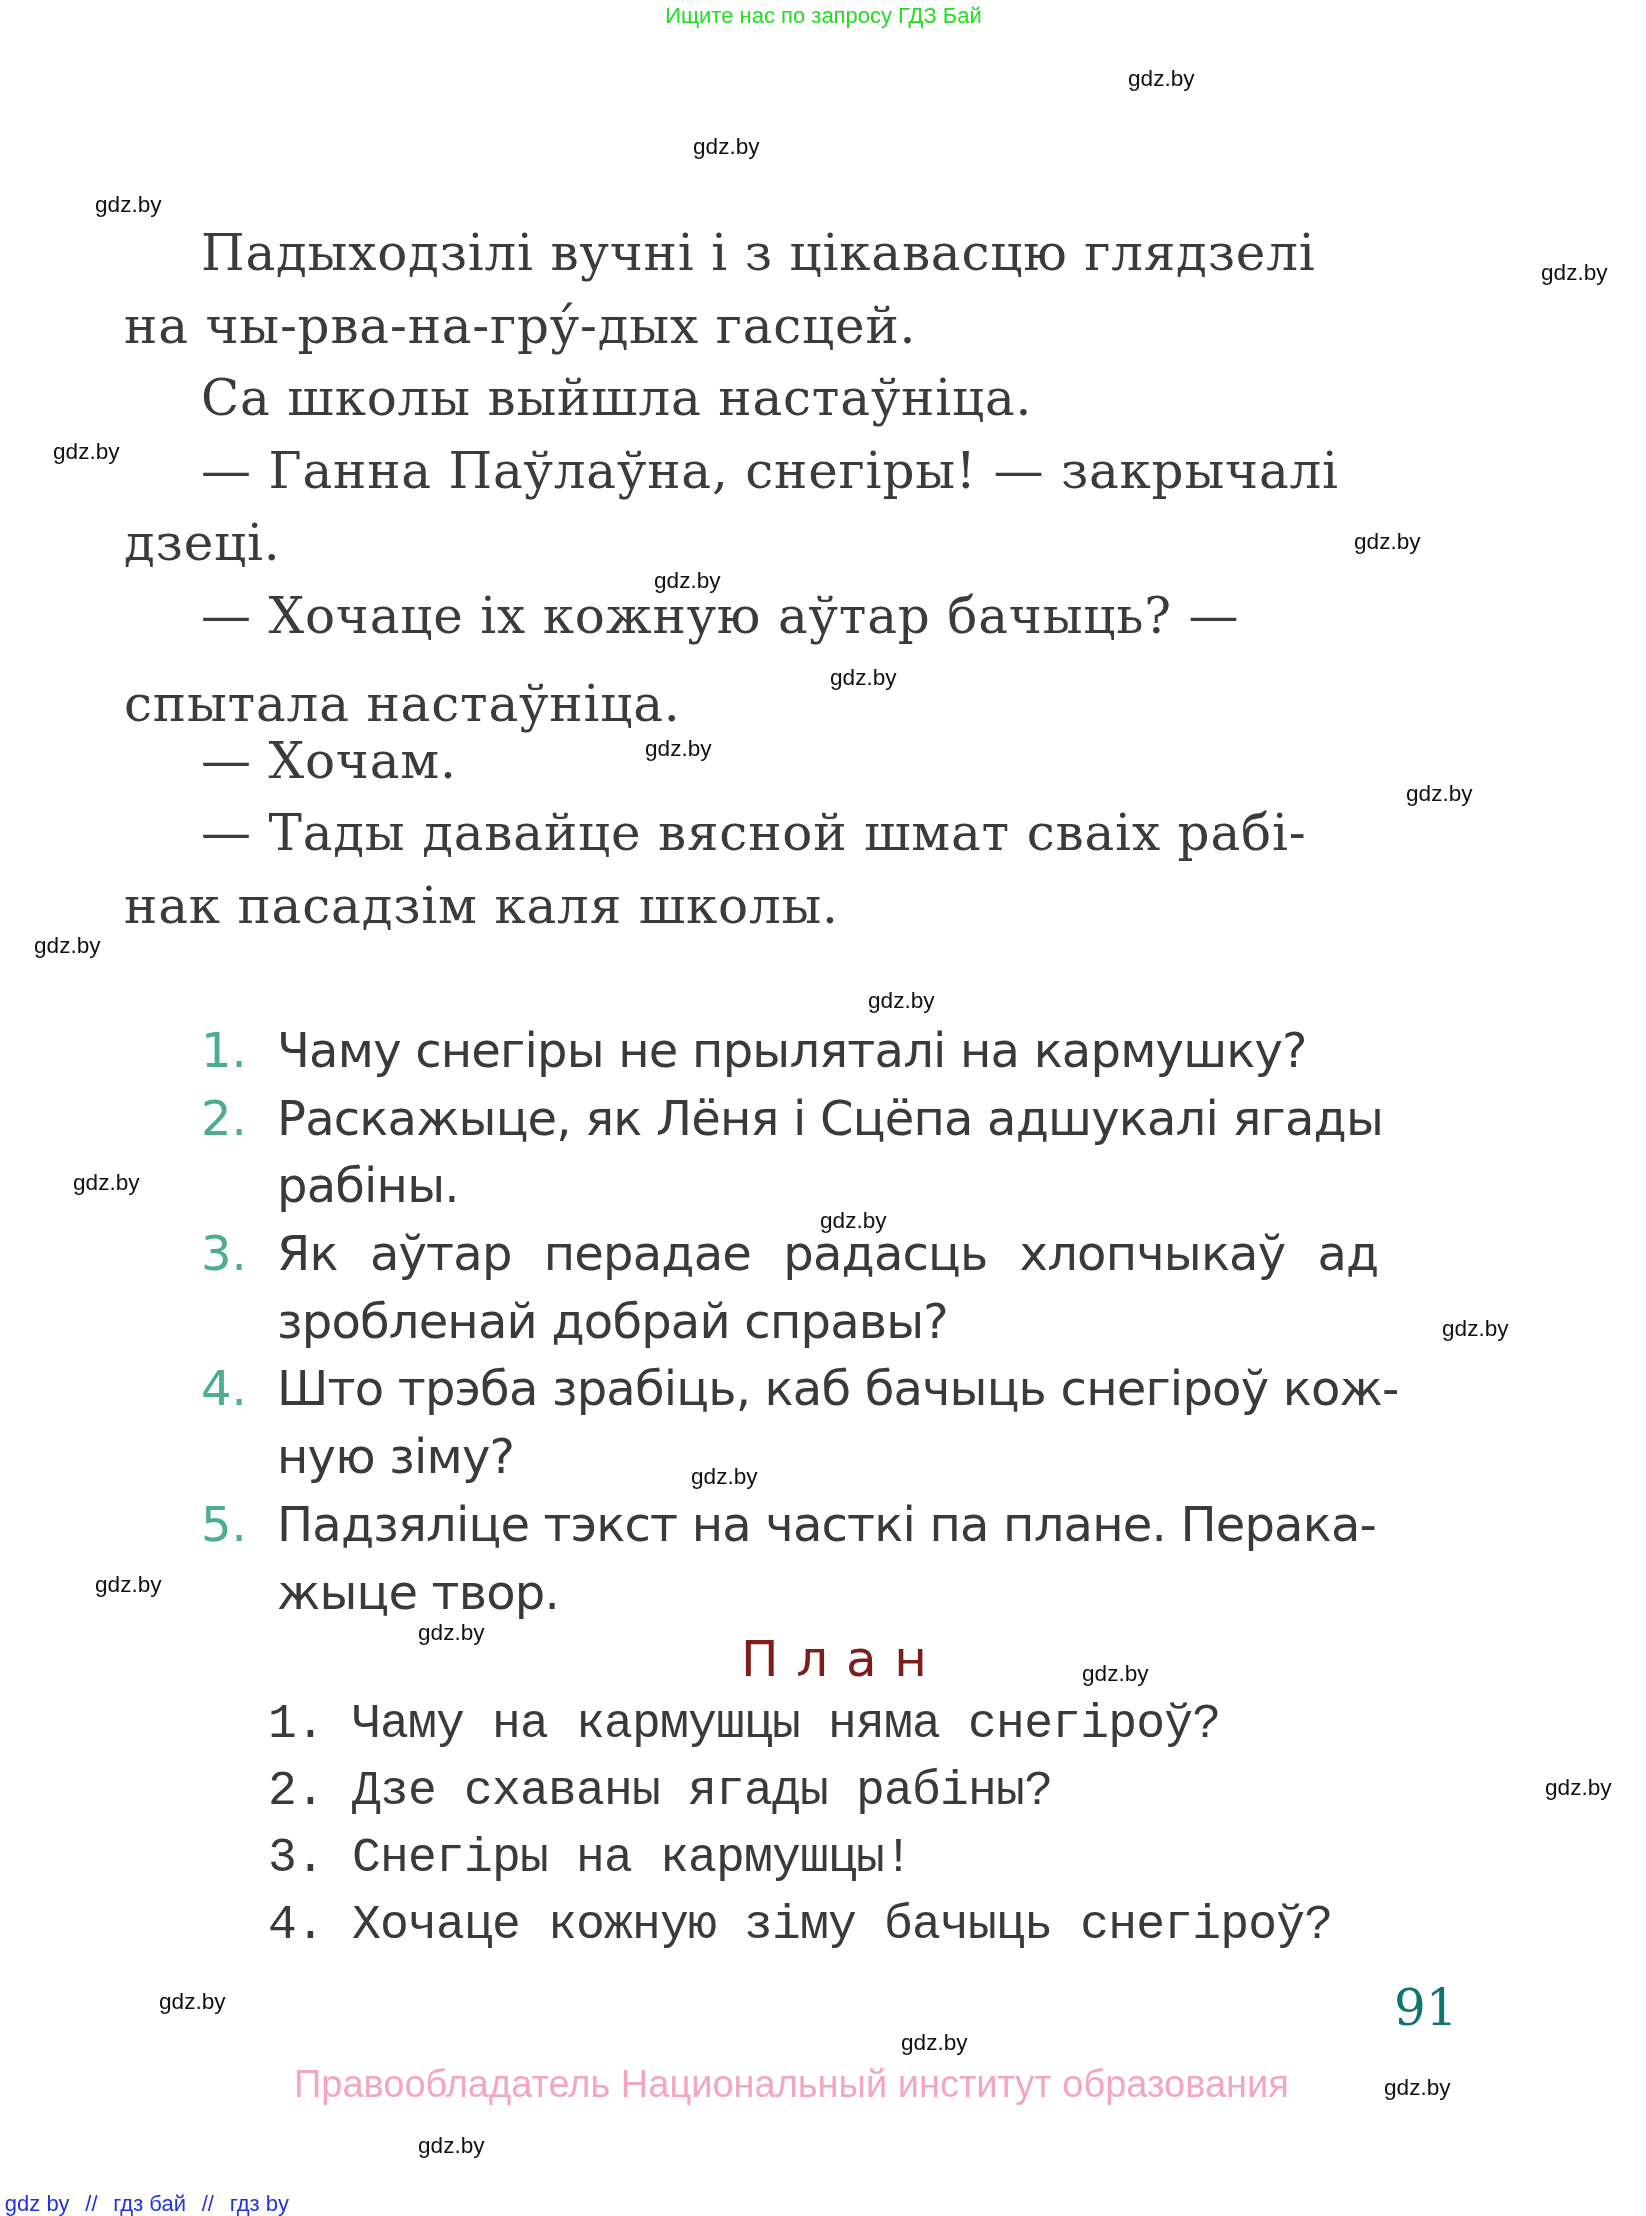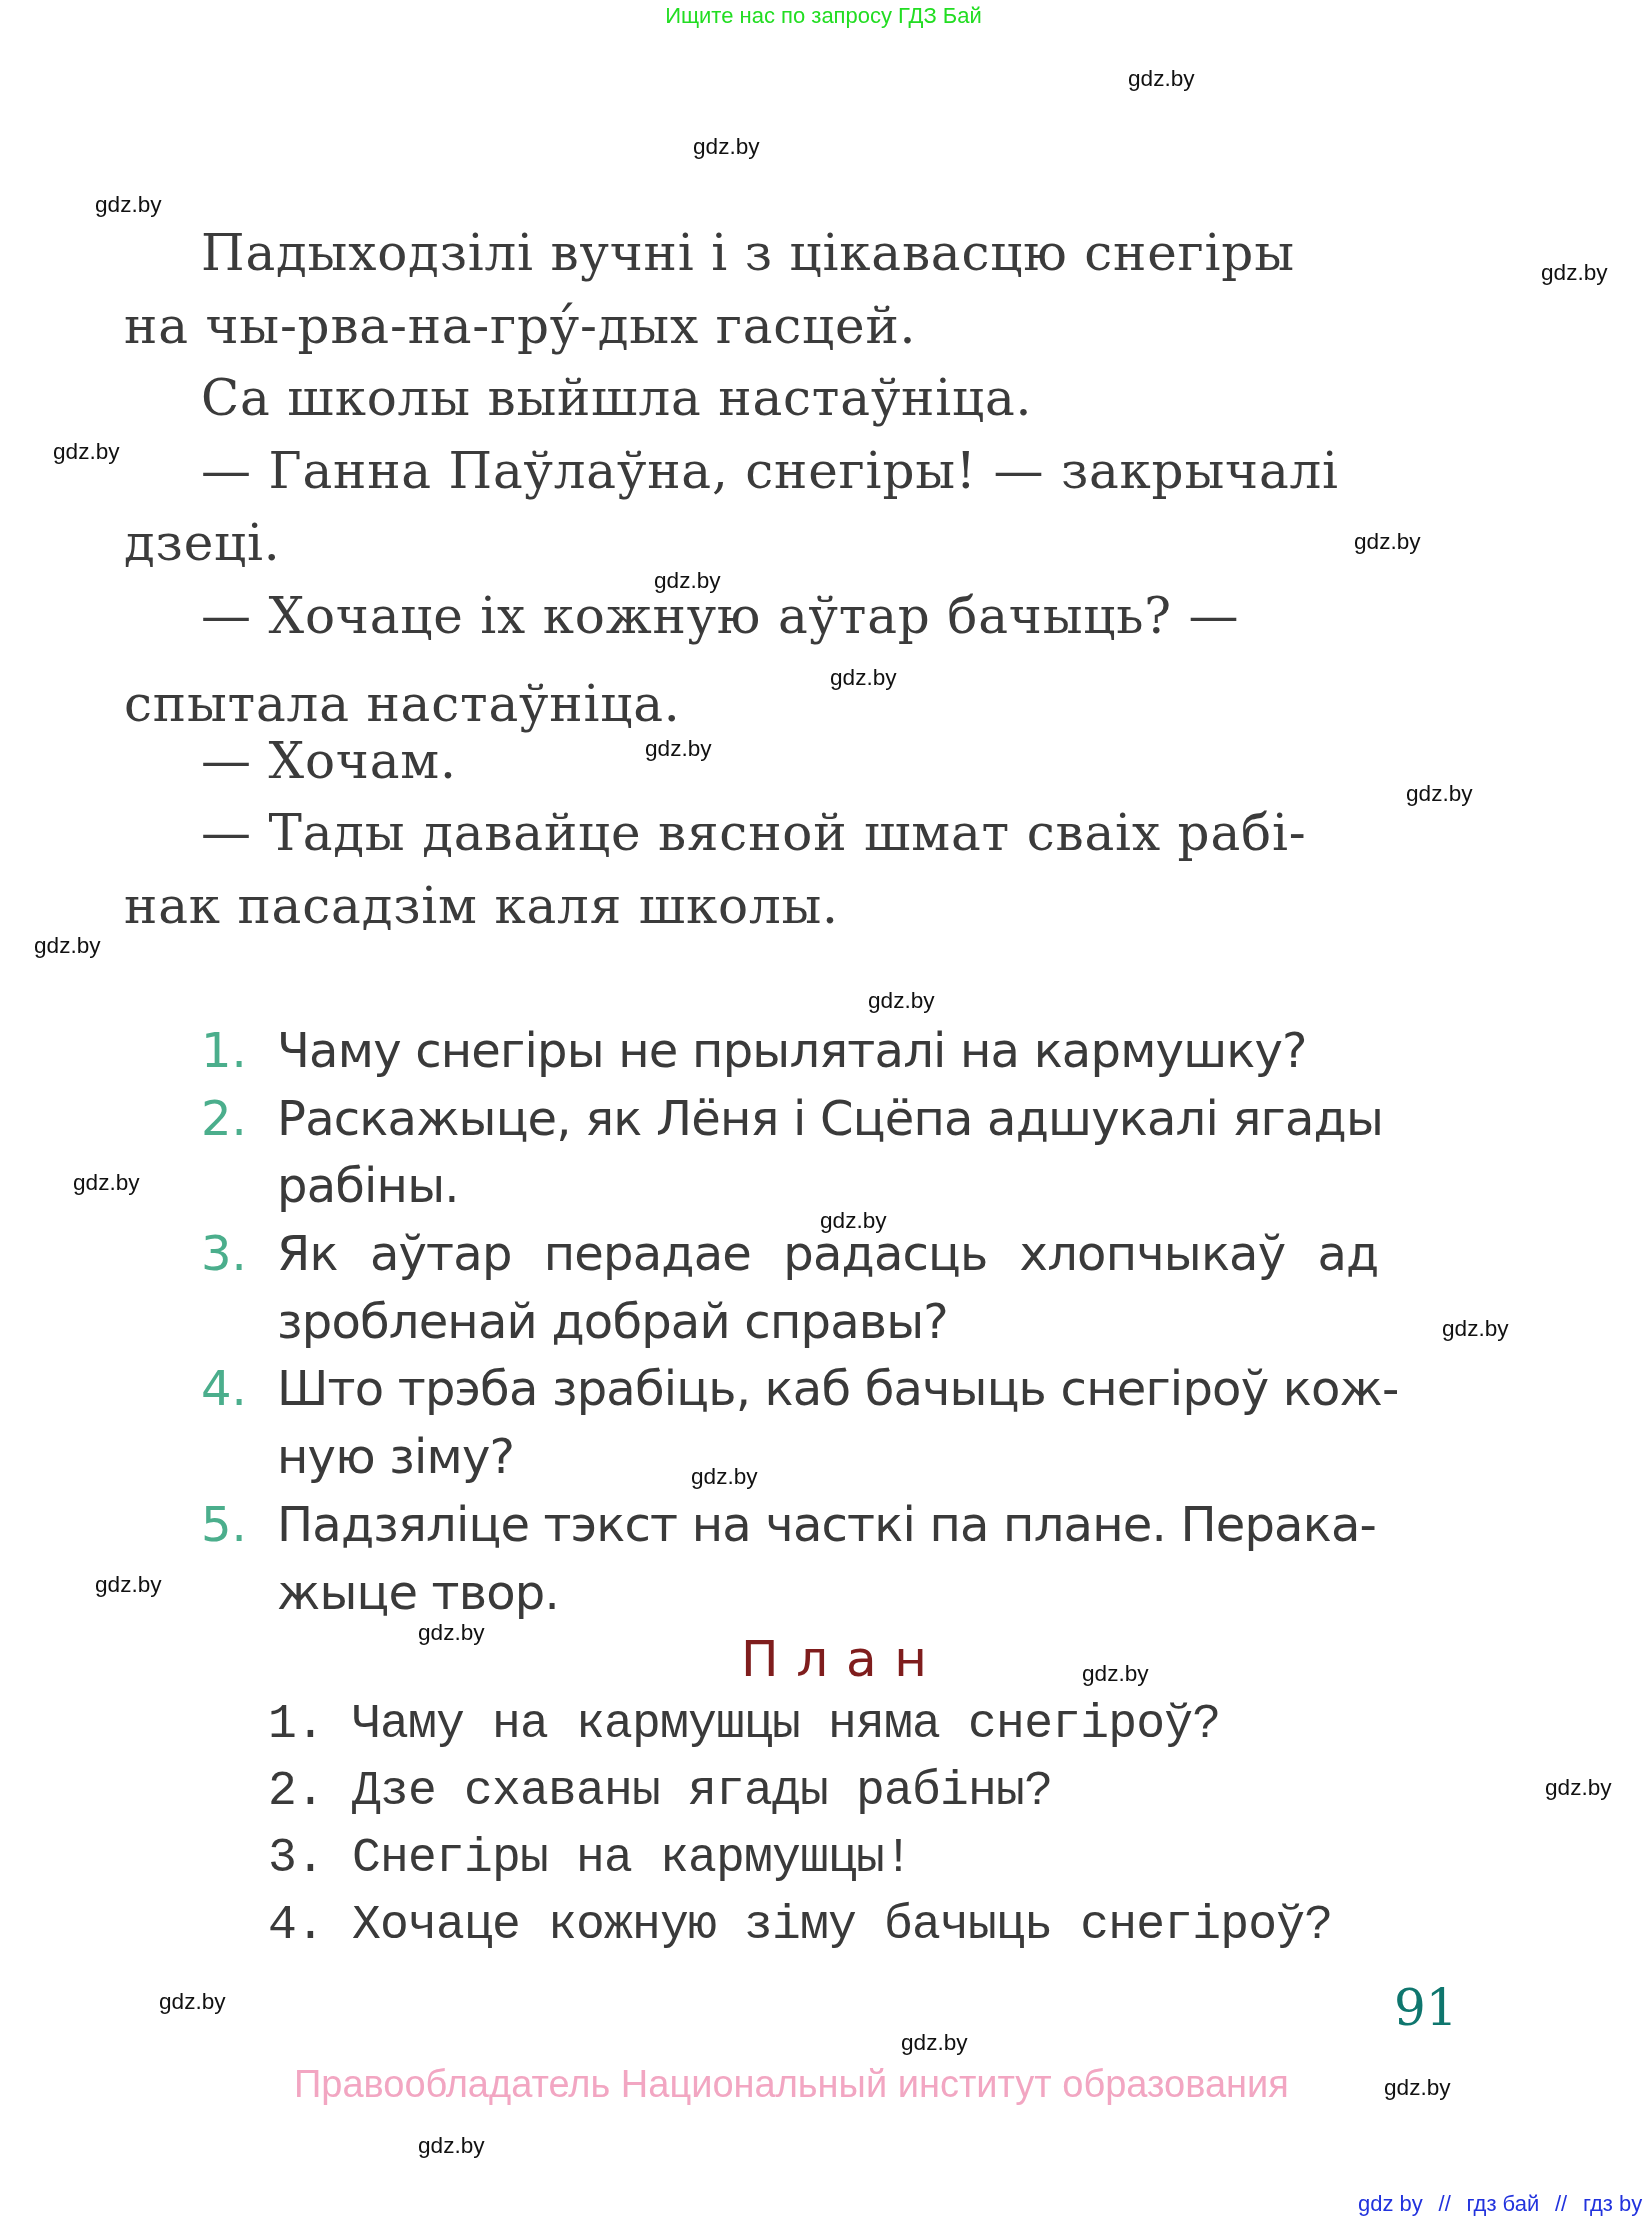--- a/index.html
+++ b/index.html
@@ -34,32 +34,32 @@
   }
   .copyright {
     position: absolute; font-family: "Liberation Sans", sans-serif; font-size: 38px; color: #f2a6c2;
     white-space: nowrap;
   }
   .wm {
     position: absolute; font-family: "Liberation Sans", sans-serif; font-size: 22.6px; color: #111111;
     white-space: nowrap;
   }
   .footer-links {
-    position: absolute; left: 0; width: 1647px; top: 2191px; text-align: right;
+    position: absolute; left: 0; width: 1647px; top: 2191px; text-align: left;
     font-family: "Liberation Sans", sans-serif; font-size: 22px; color: #2233dd;
   }
   .footer-links span { margin: 0 4.8px; }
 </style>
 </head>
 <body>
 
 <div class="abs header-link">Ищите нас по запросу ГДЗ Бай</div>
 
 <div class="story">
-  <div class="story-line" style="left:201px; top:224px;">Падыходзілі вучні і з цікавасцю снегіры</div>
+  <div class="story-line" style="left:201px; top:224px;">Падыходзілі вучні і з цікавасцю глядзелі</div>
   <div class="story-line" style="left:124px; top:297px;">на чы-рва-на-гру́-дых гасцей.</div>
   <div class="story-line" style="left:201px; top:369px;">Са школы выйшла настаўніца.</div>
   <div class="story-line" style="left:201px; top:442px;">— Ганна Паўлаўна, снегіры! — закрычалі</div>
   <div class="story-line" style="left:124px; top:514px;">дзеці.</div>
   <div class="story-line" style="left:201px; top:587px;">— Хочаце іх кожную аўтар бачыць? —</div>
   <div class="story-line" style="left:124px; top:659px;margin-top:16px;">спытала настаўніца.</div>
   <div class="story-line" style="left:201px; top:732px;">— Хочам.</div>
   <div class="story-line" style="left:201px; top:804px;">— Тады давайце вясной шмат сваіх рабі-</div>
   <div class="story-line" style="left:124px; top:877px;">нак пасадзім каля школы.</div>
 </div>

